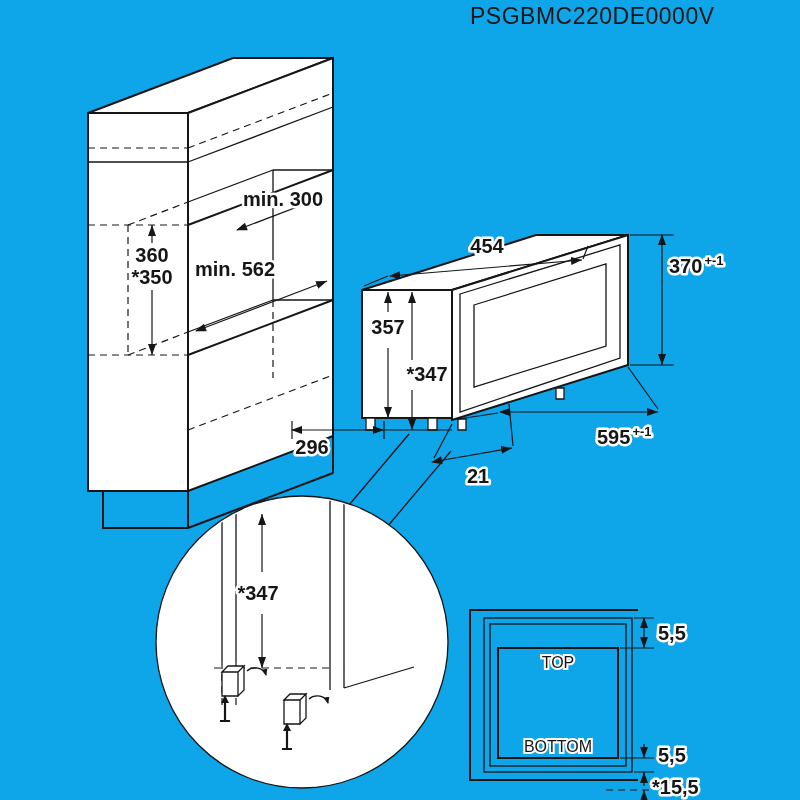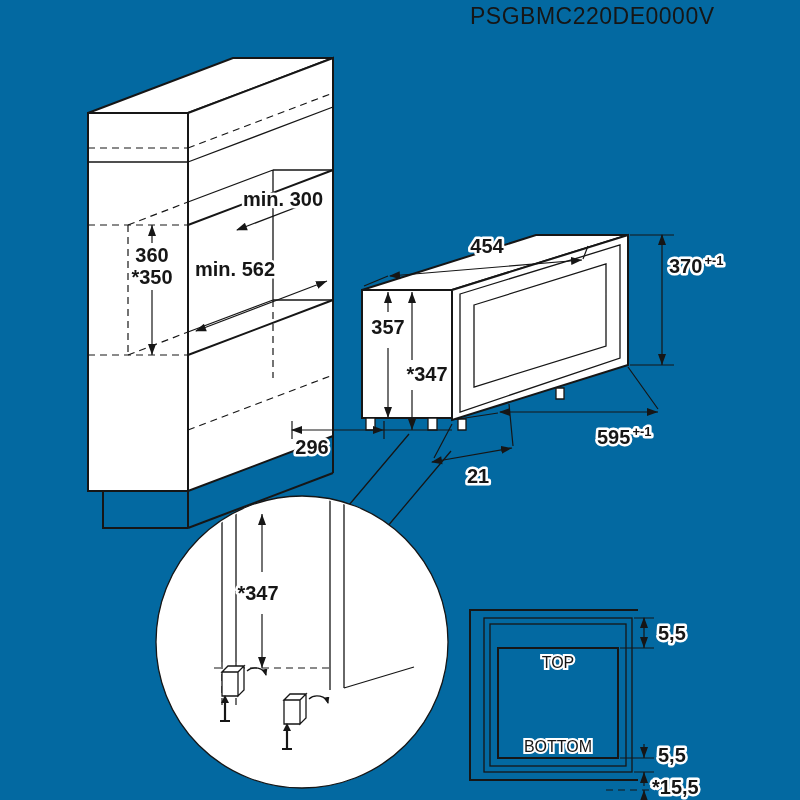--- a/index.html
+++ b/index.html
@@ -1,16 +1,16 @@
 <!DOCTYPE html>
 <html><head>
 <meta charset="utf-8">
 <style>
   html,body{margin:0;padding:0;background:#ffffff;}
-  .page{width:800px;height:800px;position:relative;background:#0369a1;}
+  .page{width:800px;height:800px;position:relative;background:#0ea5e9;}
   svg text{font-family:"Liberation Sans",sans-serif;fill:#161616;}
   .title-txt{font-size:23px;font-weight:400;letter-spacing:.5px;}
   .dimtxt{font-size:20px;font-weight:700;paint-order:stroke;stroke:#ffffff;stroke-width:5px;stroke-linejoin:round;}
   .small{font-size:16px;font-weight:400;paint-order:stroke;stroke:#ffffff;stroke-width:4px;}
   .sup{font-size:13px;font-weight:700;}
   .s1{stroke:#161616;stroke-width:1.3;fill:none;}
   .s1f{stroke:#161616;stroke-width:1.3;fill:#ffffff;}
   .s2{stroke:#161616;stroke-width:2;fill:none;}
   .s2f{stroke:#161616;stroke-width:2;fill:#ffffff;}
   .d1{stroke:#161616;stroke-width:1.2;fill:none;stroke-dasharray:7 5;}

